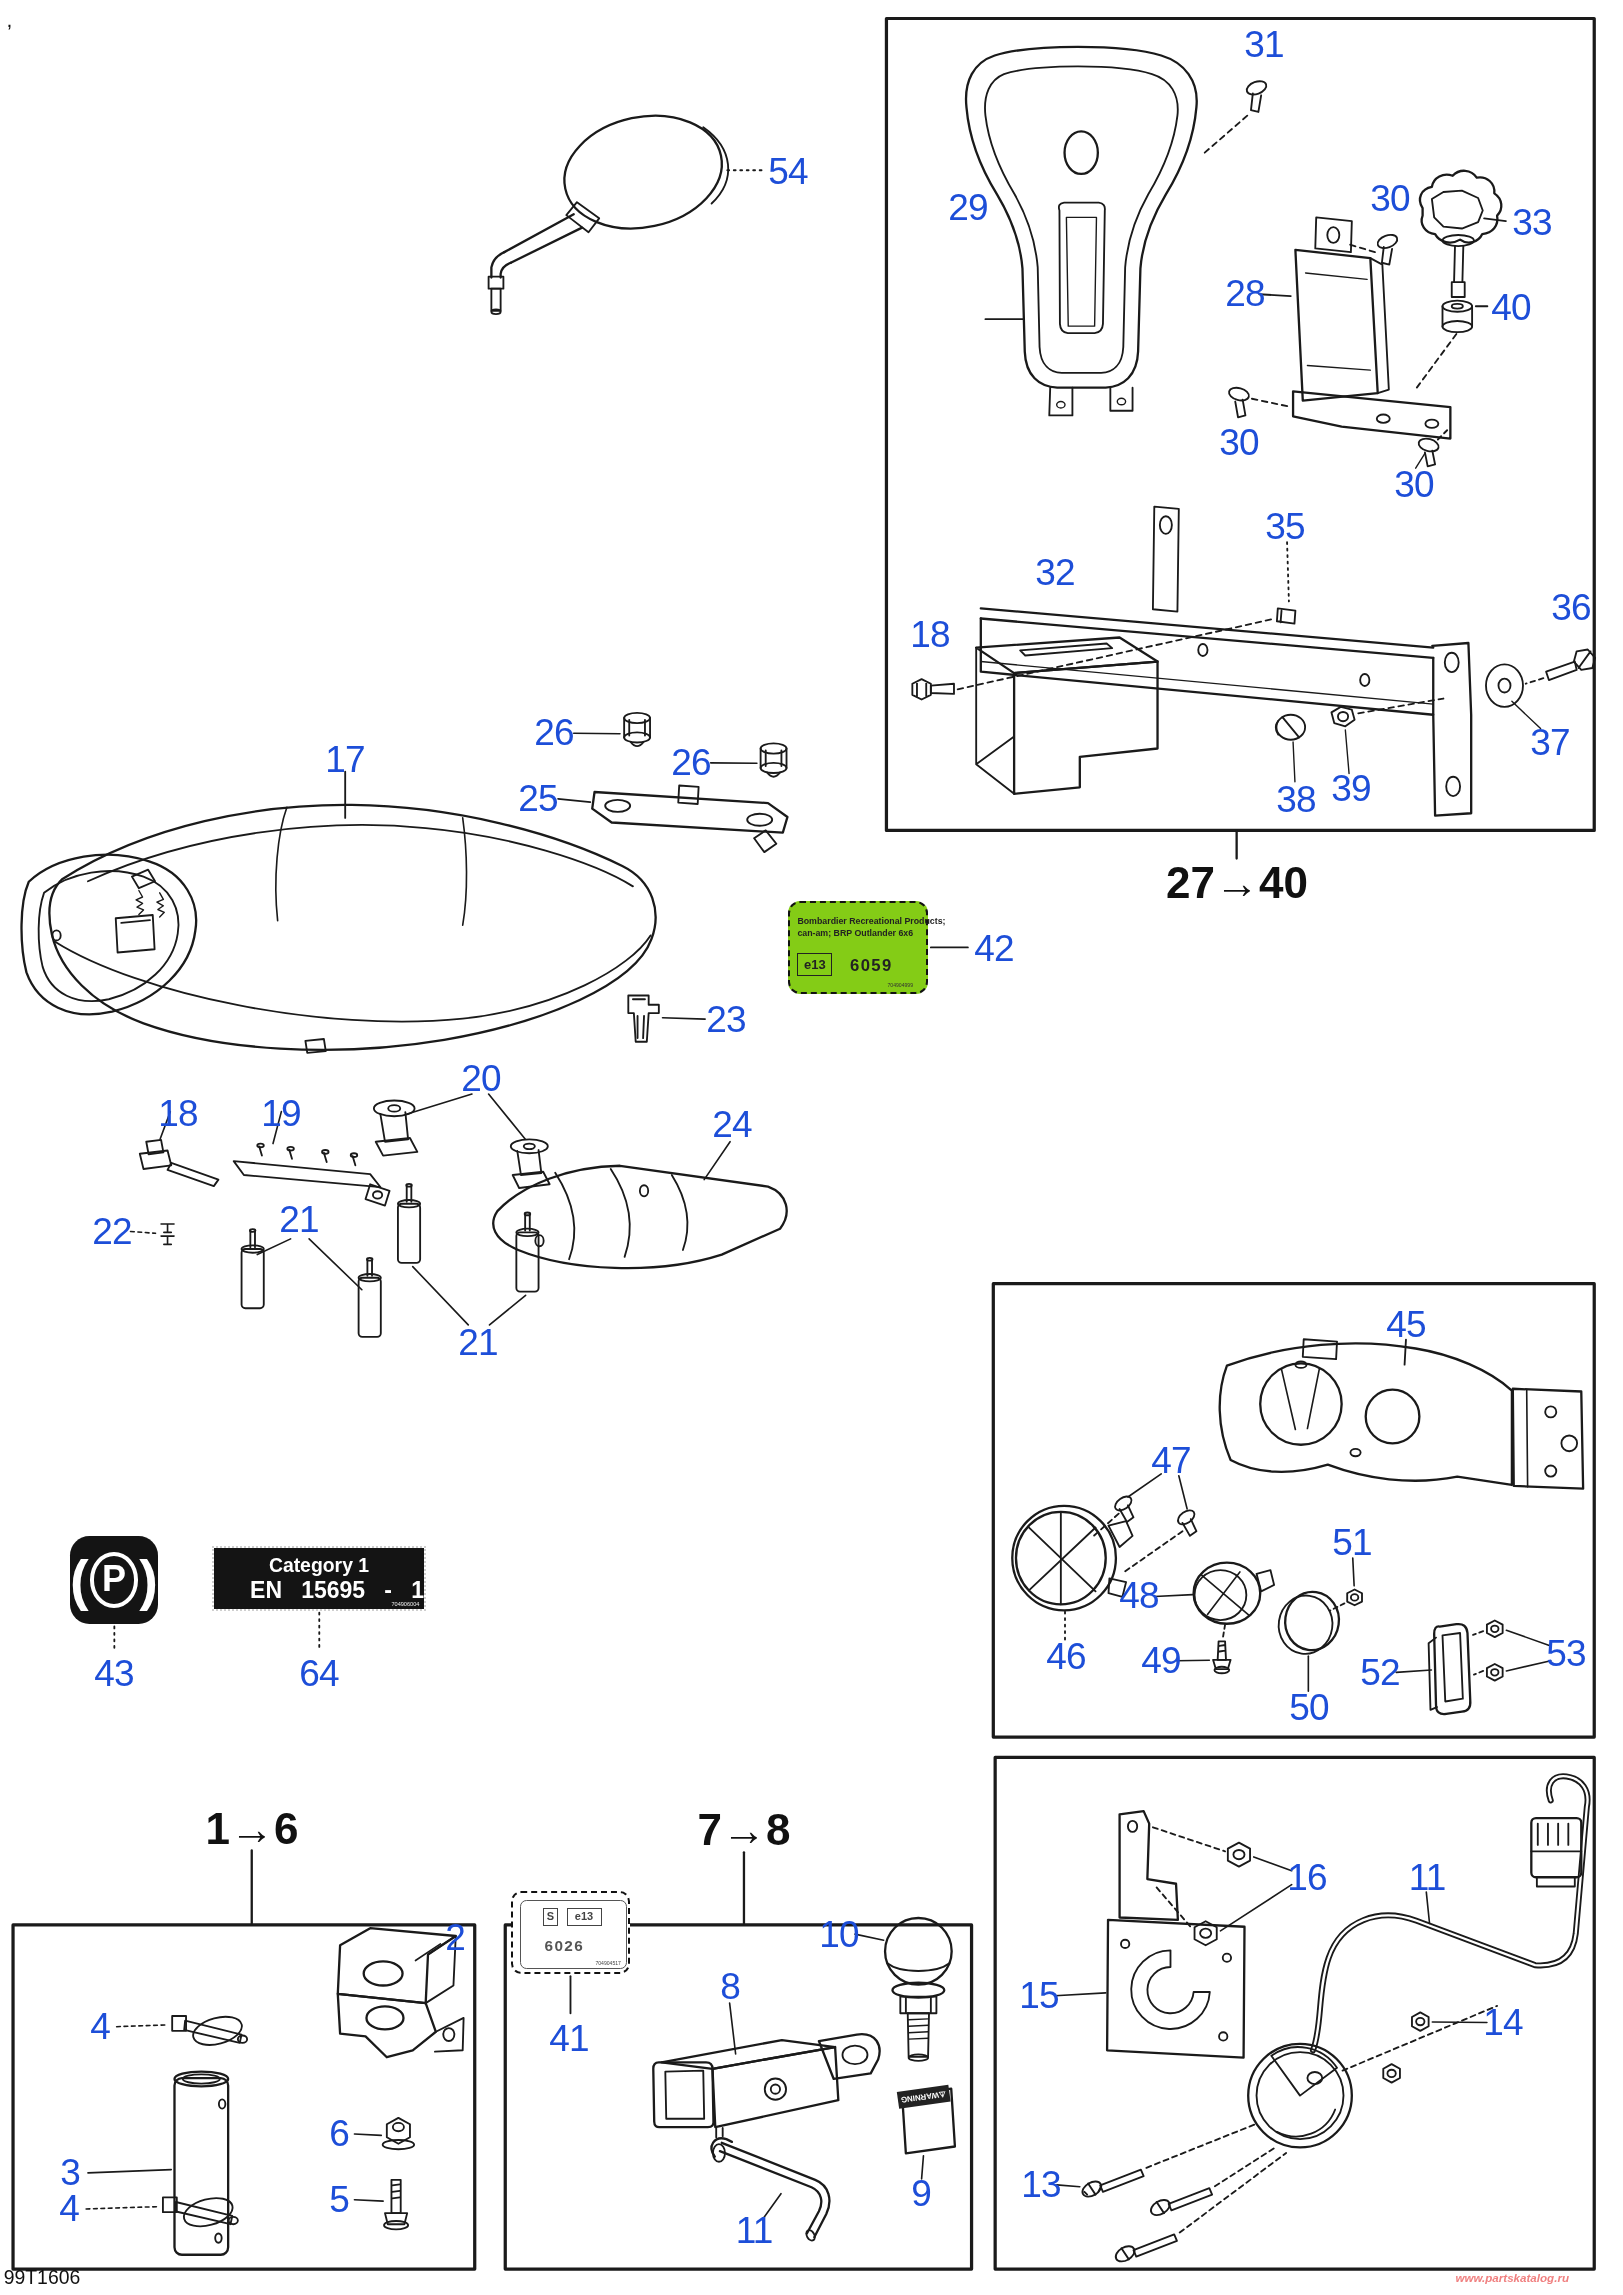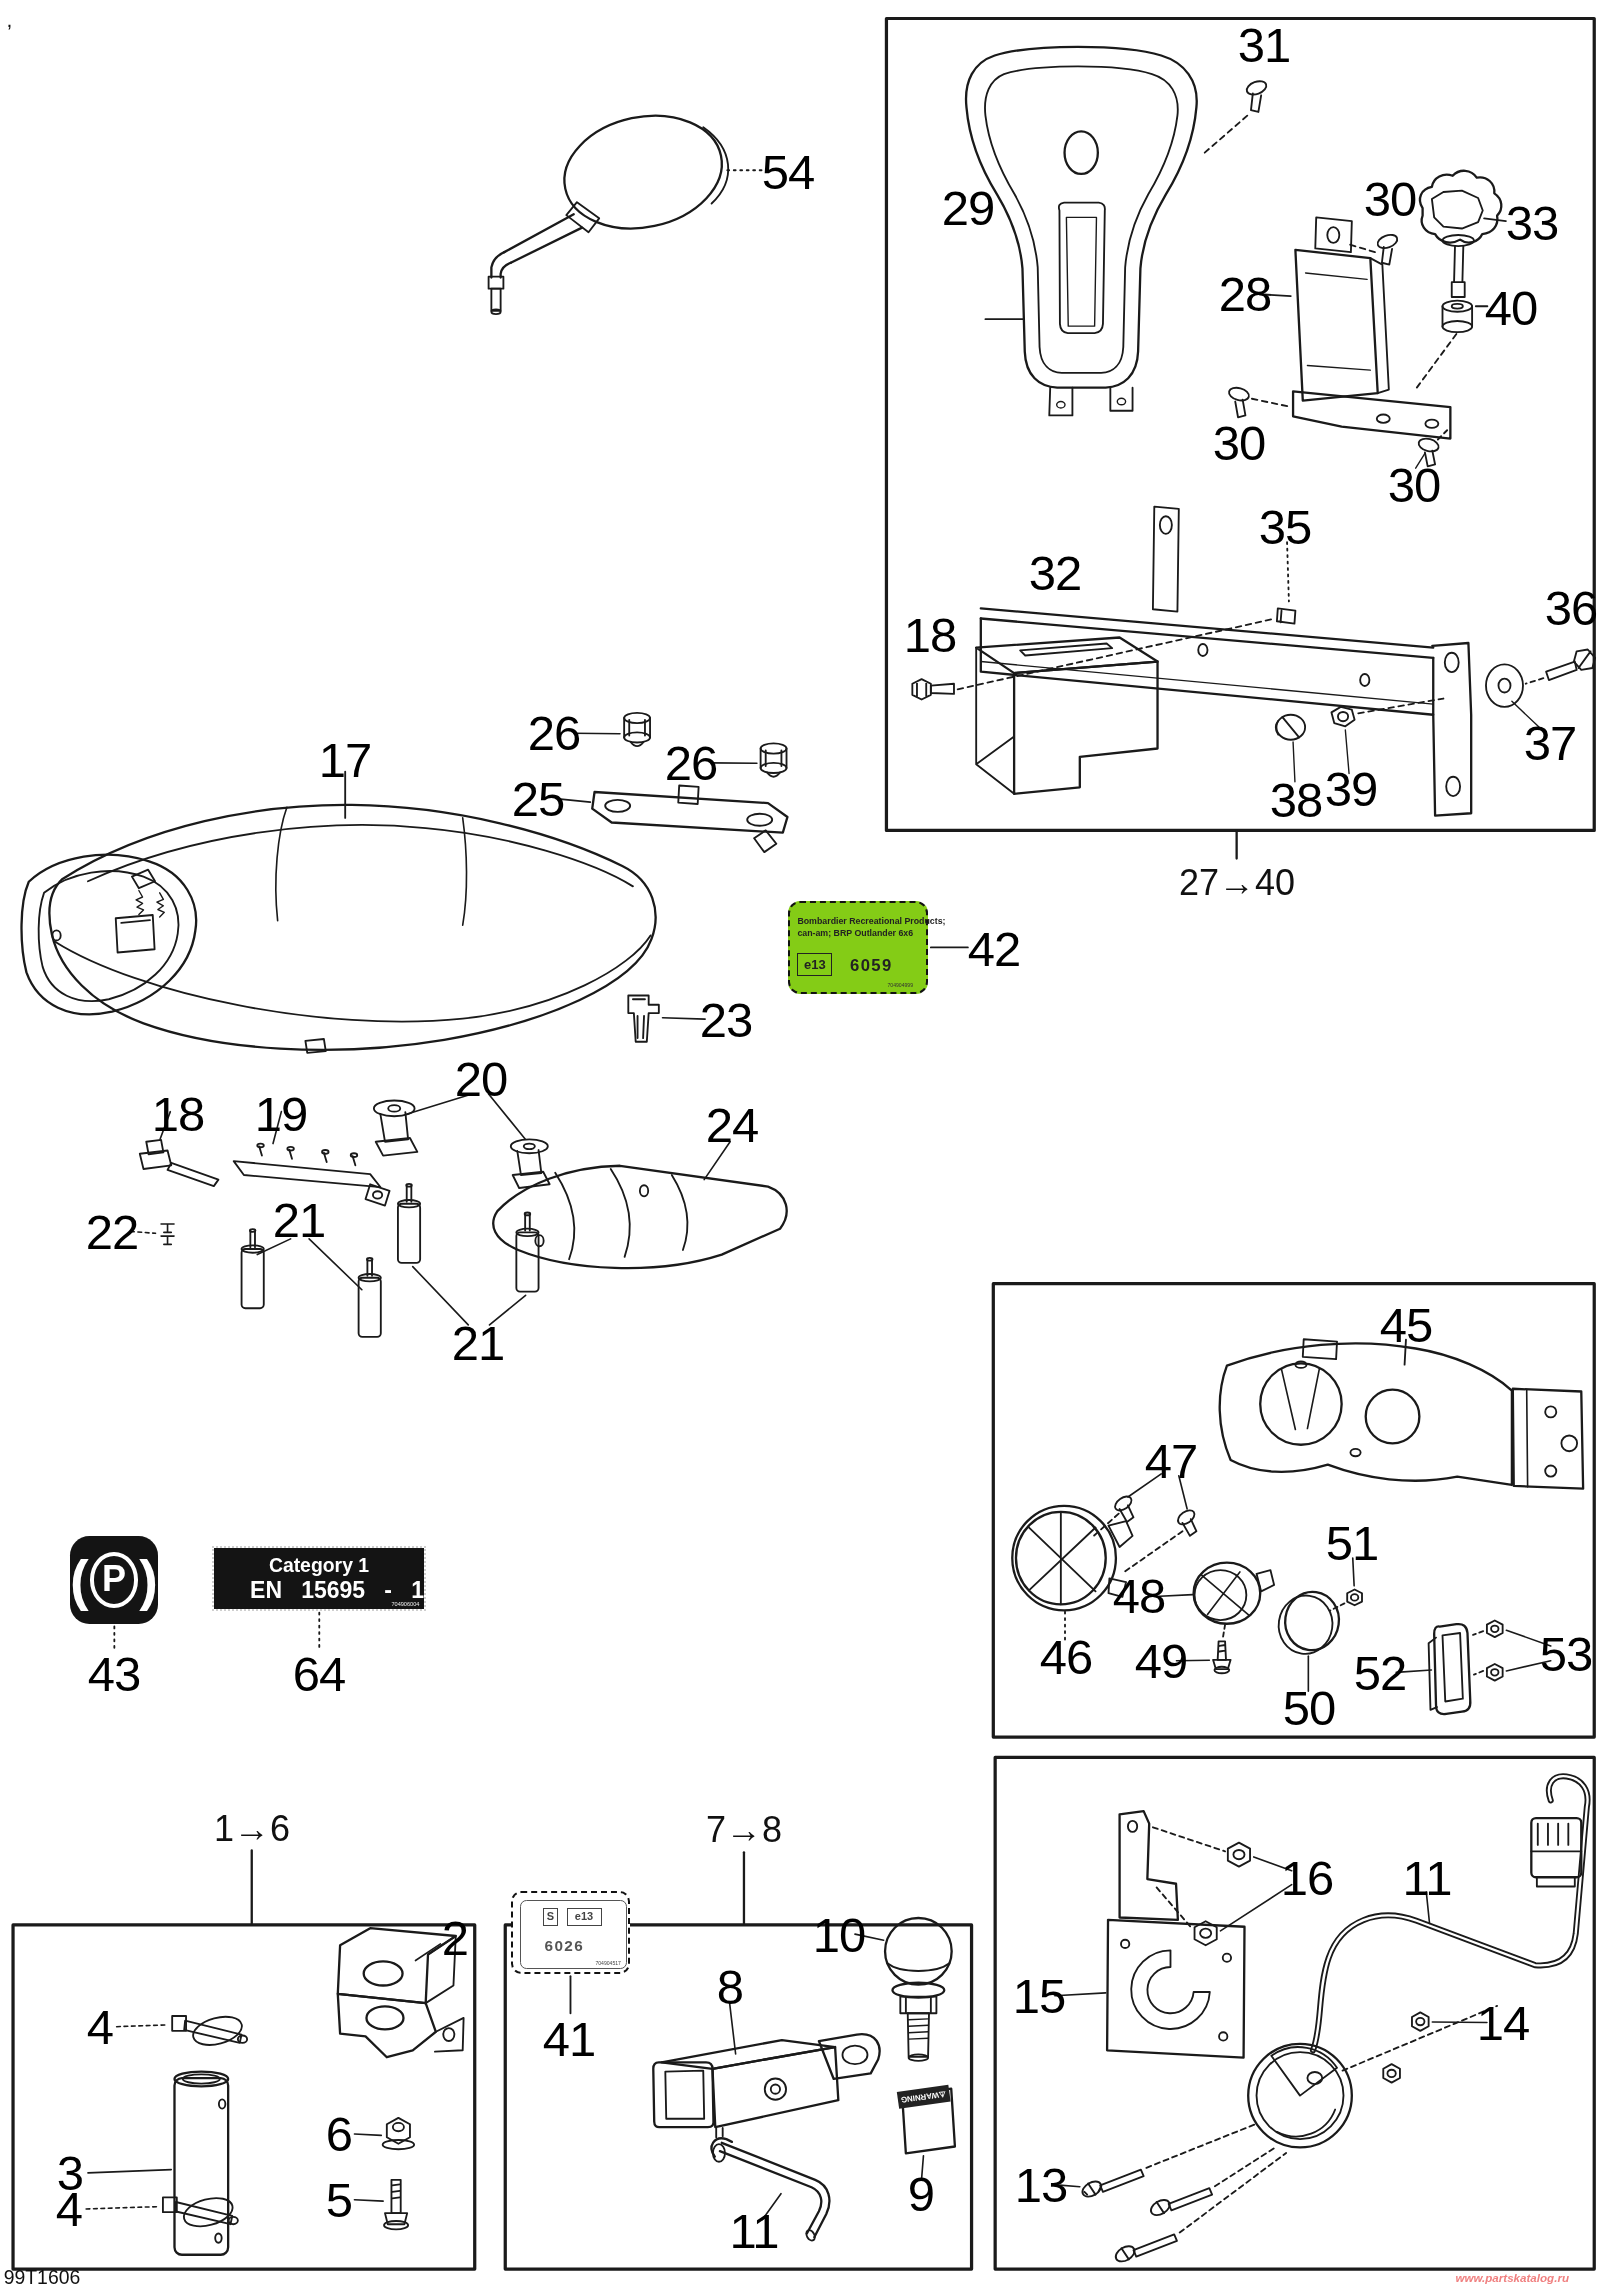--- a/index.html
+++ b/index.html
@@ -1,20 +1,20 @@
 <!DOCTYPE html>
 <html style="font-size:7.4px"><head>
 <meta charset="utf-8">
 <style>
   html,body{margin:0;padding:0;background:#fff;}
   .page{position:relative;width:1623px;height:2295px;background:#fff;font-family:"Liberation Sans",sans-serif;overflow:hidden;}
   svg.art{position:absolute;left:0;top:0;}
   .overlay{position:absolute;left:0;top:0;width:100%;height:100%;}
-  .callout{position:absolute;transform:translate(-50%,-50%);font-size:49px;color:#000000;letter-spacing:-0.9px;white-space:nowrap;}
-  .group-label{position:absolute;transform:translate(-50%,-50%);font-size:36px;font-weight:400;color:#111;white-space:nowrap;}
+  .callout{position:absolute;transform:translate(-50%,-50%);font-size:37px;color:#1d4ed8;letter-spacing:-0.9px;white-space:nowrap;}
+  .group-label{position:absolute;transform:translate(-50%,-50%);font-size:44px;font-weight:700;color:#111;white-space:nowrap;}
   .comma{position:absolute;left:6.5px;top:8.3px;font-size:21px;color:#111;}
   .footer-code{position:absolute;left:3.7px;top:2266px;font-size:19.4px;color:#111;}
   .watermark{position:absolute;right:54px;top:2271px;font-size:11.6px;font-weight:bold;font-style:italic;color:#f08080;}
   
   .decal42{position:absolute;left:788px;top:901px;width:140px;height:93px;border:2.3px dashed #111;border-radius:12px;box-sizing:border-box;background:#84cc16;}
   .decal42 .t1{position:absolute;left:7.4px;top:13px;font-size:8.8px;font-weight:600;color:#222;white-space:nowrap;}
   .decal42 .t2{position:absolute;left:7.4px;top:25px;font-size:8.8px;font-weight:600;color:#222;white-space:nowrap;}
   .decal42 .e13{position:absolute;left:7.4px;top:50px;width:35px;height:23px;border:1.4px solid #222;box-sizing:border-box;text-align:center;line-height:21px;font-size:13px;font-weight:bold;color:#222;}
   .decal42 .num{position:absolute;left:60px;top:53px;font-size:16.7px;font-weight:bold;color:#222;letter-spacing:1.4px;}
   .decal42 .micro{position:absolute;right:13px;bottom:3.7px;font-size:5.1px;color:#333;}

